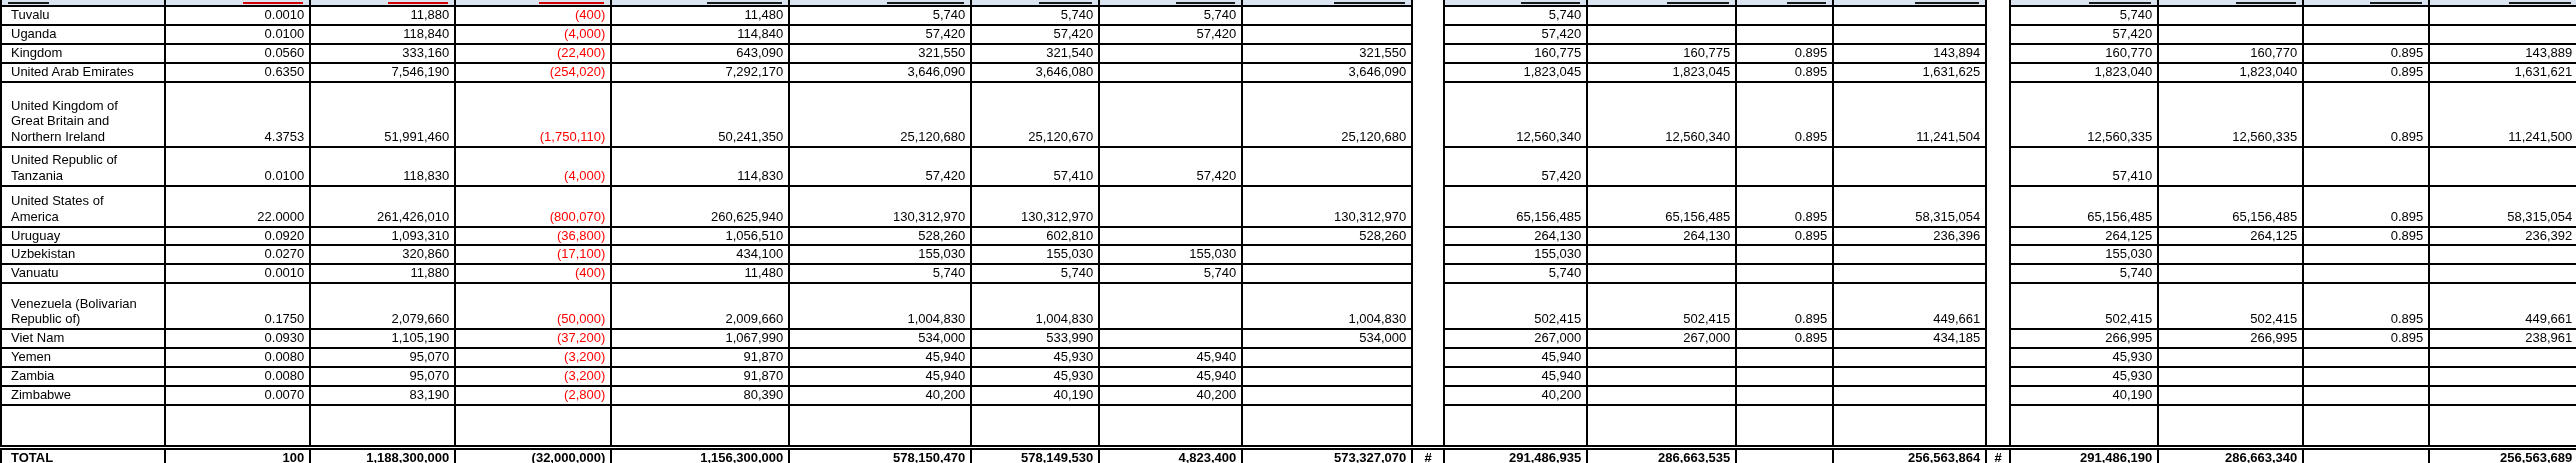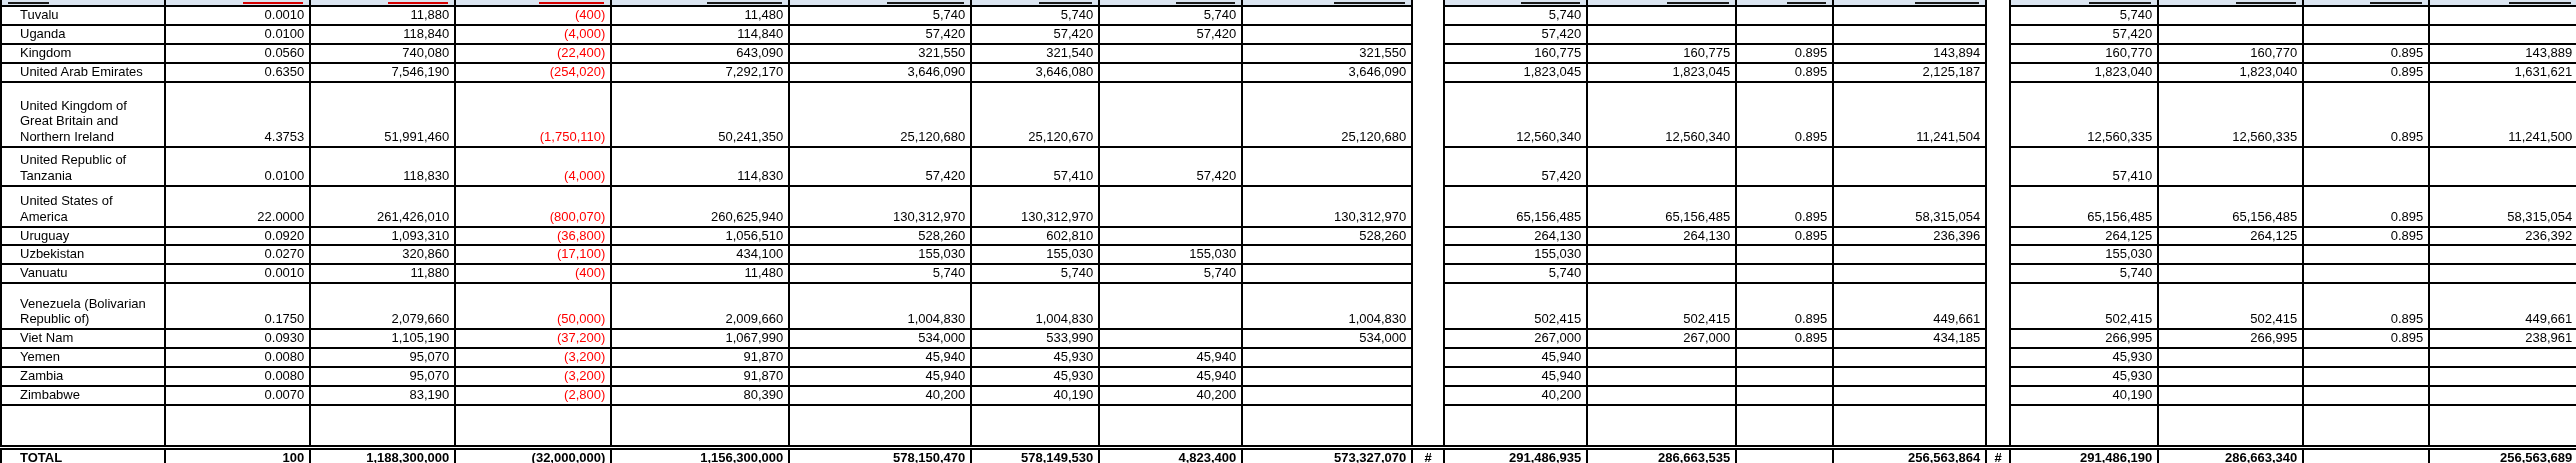--- a/index.html
+++ b/index.html
@@ -9,21 +9,21 @@
     border:2px solid #000;
     vertical-align:bottom;
     font-size:13px;
     line-height:15.5px;
     padding:0 4.7px 1.4px 4.7px;
     overflow:hidden;
     white-space:nowrap;
     color:#000;
     background:#fff;
   }
-  td.c-country{white-space:pre-line;text-align:left;padding-left:18px;padding-right:1.4px;}
+  td.c-country{white-space:pre-line;text-align:left;padding-left:9px;padding-right:1.4px;}
   td.c-num{text-align:right;}
   td.c-adj{color:#ff0000;margin-left:16px;}
   td.c-sep{border-top:none;border-bottom:none;background:#fff;padding:0;}
   tr.sliver td{background:#dbe5f1;border-top:none;padding:0 4.7px;vertical-align:bottom;}
   tr.sliver td.c-sep{background:#ffffff;}
   .frag{height:2px;margin:0 1.4px 0.7px auto;}
   .frag.red{background:#d40000;}
   .frag.blk{background:#1a1a1a;}
   .frag.left{margin:0 auto 0.7px 1.4px;}
   tr.total td{
@@ -158,21 +158,21 @@
           <td class="c-num"></td>
           <td class="c-sep"></td>
           <td class="c-num">57,420</td>
           <td class="c-num"></td>
           <td class="c-num"></td>
           <td class="c-num"></td>
         </tr>
         <tr style="height: 18px;">
           <td class="c-country">Kingdom</td>
           <td class="c-num">0.0560</td>
-          <td class="c-num">740,080</td>
+          <td class="c-num">333,160</td>
           <td class="c-num c-adj">(22,400)</td>
           <td class="c-num">643,090</td>
           <td class="c-num">321,550</td>
           <td class="c-num">321,540</td>
           <td class="c-num"></td>
           <td class="c-num">321,550</td>
           <td class="c-sep"></td>
           <td class="c-num">160,775</td>
           <td class="c-num">160,775</td>
           <td class="c-num">0.895</td>
@@ -190,21 +190,21 @@
           <td class="c-num c-adj">(254,020)</td>
           <td class="c-num">7,292,170</td>
           <td class="c-num">3,646,090</td>
           <td class="c-num">3,646,080</td>
           <td class="c-num"></td>
           <td class="c-num">3,646,090</td>
           <td class="c-sep"></td>
           <td class="c-num">1,823,045</td>
           <td class="c-num">1,823,045</td>
           <td class="c-num">0.895</td>
-          <td class="c-num">2,125,187</td>
+          <td class="c-num">1,631,625</td>
           <td class="c-sep"></td>
           <td class="c-num">1,823,040</td>
           <td class="c-num">1,823,040</td>
           <td class="c-num">0.895</td>
           <td class="c-num">1,631,621</td>
         </tr>
         <tr style="height: 65px;">
           <td class="c-country">United Kingdom of
 Great Britain and
 Northern Ireland</td>

